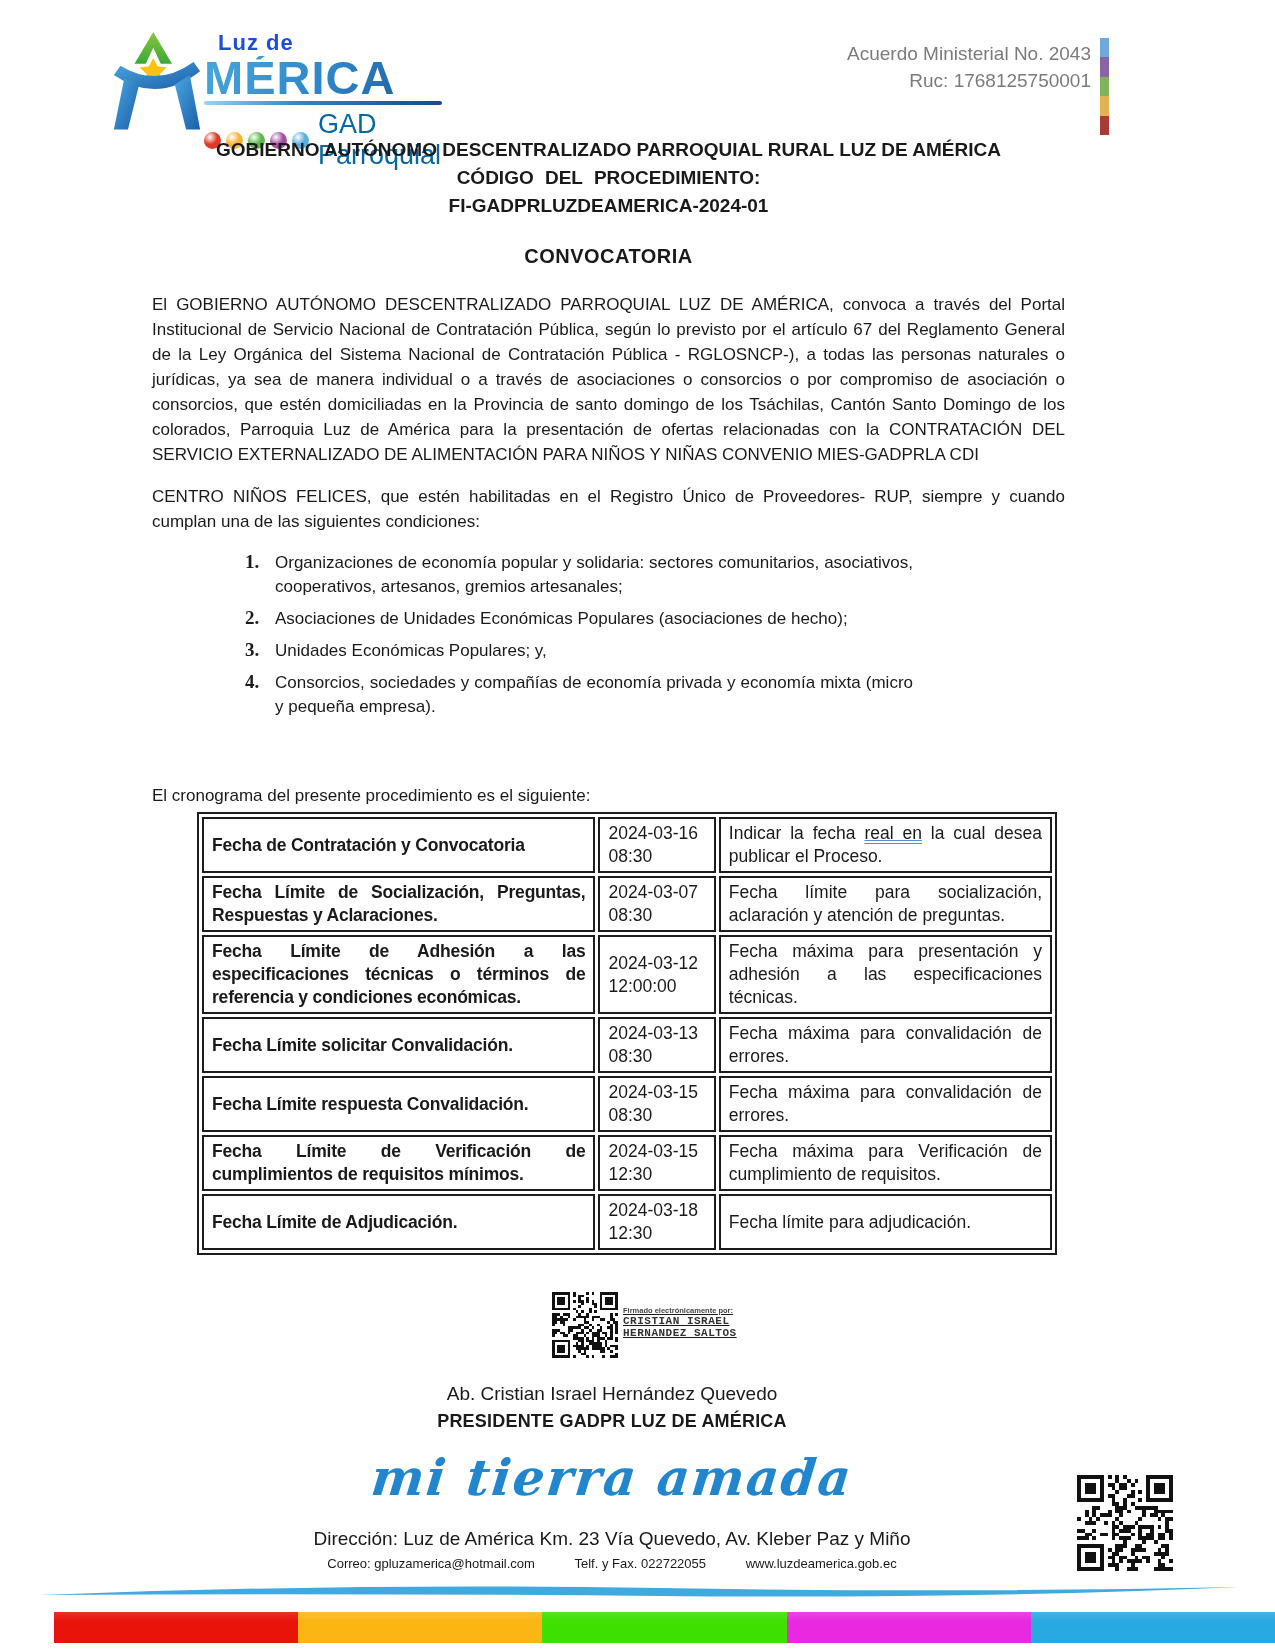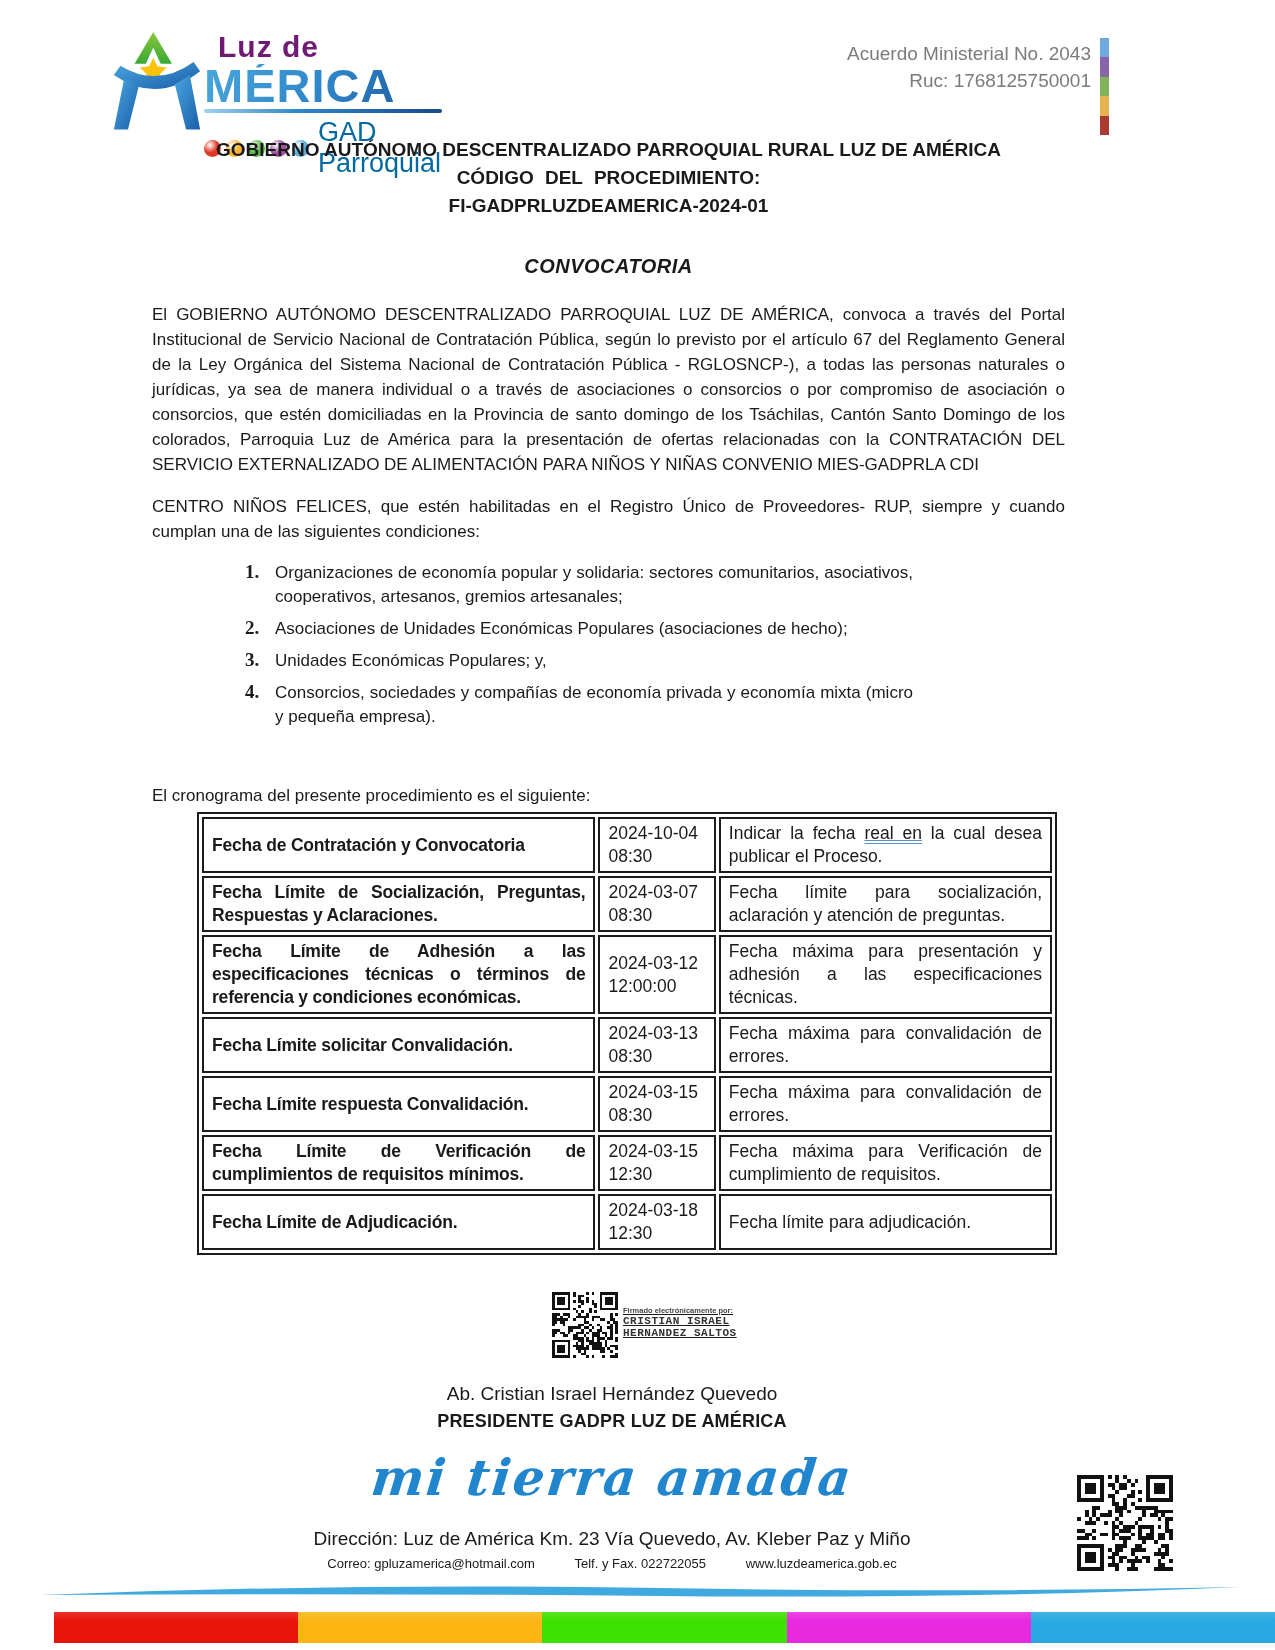--- a/index.html
+++ b/index.html
@@ -3,39 +3,39 @@
 <meta charset="utf-8">
 <style>
   html,body{margin:0;padding:0;background:#9a9a9a;}
   .page{position:relative;width:1275px;height:1650px;background:#ffffff;margin:0 auto;
         font-family:"Liberation Sans", sans-serif;color:#1a1a1a;overflow:hidden;}
 
   
   .logo{position:absolute;left:112px;top:30px;width:360px;height:110px;}
   .logo-mark{position:absolute;left:0;top:0;}
   .logo-text{position:absolute;left:92px;top:0;}
-  .logo-luz{font-weight:bold;font-size:30px;color:#701a75;letter-spacing:1px;margin-left:14px;}
+  .logo-luz{font-weight:bold;font-size:22px;color:#1d4ed8;letter-spacing:1px;margin-left:14px;}
   .logo-merica{font-weight:800;font-size:47px;line-height:44px;letter-spacing:1px;color:#1d5fa6;
       background:linear-gradient(120deg,#4aa7dd 0%,#2e86c9 45%,#174a8c 100%);
       -webkit-background-clip:text;background-clip:text;-webkit-text-fill-color:transparent;}
   .logo-underbar{height:4px;width:238px;margin-top:1px;border-radius:2px;
       background:linear-gradient(90deg,#9fd0ee,#2e86c9 40%,#174a8c);}
   .logo-subrow{display:flex;align-items:center;gap:5px;margin-top:4px;}
   .dot{width:17px;height:17px;border-radius:50%;}
   .logo-gad{font-size:27px;color:#0369a1;margin-left:4px;}
   .header-right{position:absolute;top:40px;right:184px;text-align:right;color:#7b7b7b;
       font-size:19px;line-height:27px;}
   .stripe{position:absolute;left:1100px;top:38px;width:9px;height:97px;display:flex;flex-direction:column;}
   .stripe span{flex:1;}
 
   
   .flow{position:absolute;left:152px;top:136px;width:913px;}
   .t-line{text-align:center;font-weight:bold;font-size:19px;line-height:28px;}
   .t2{word-spacing:6px;}
-  .convocatoria{text-align:center;font-weight:bold;font-size:20px;letter-spacing:.5px;margin-top:35px;font-style:italic;}
+  .convocatoria{text-align:center;font-weight:bold;font-size:20px;letter-spacing:.5px;margin-top:25px;}
   .para{font-size:17px;line-height:25px;text-align:justify;margin-top:24px;}
   .para.p1{margin-top:24px;}
   .para.pb{margin-top:16px;}
   .num-list{margin:16px 0 0 93px;width:668px;}
   .num-item{display:flex;margin-bottom:8px;}
   .num-marker{font-family:"Liberation Serif", serif;font-weight:bold;font-size:19px;width:30px;flex:0 0 30px;}
   .num-text{font-size:17px;line-height:24px;text-align:justify;flex:1;}
   .para.p2{margin-top:22px;}
 
   .cronograma-line{position:absolute;left:152px;top:786px;width:913px;font-size:17px;}
@@ -152,21 +152,21 @@
   </div>
 
   <div class="cronograma-line">El cronograma del presente procedimiento es el siguiente:</div>
 
   <div class="chron-wrap">
     <table class="chron">
       <tbody>
           <tr>
             <td class="c-act">Fecha de Contratación y Convocatoria</td>
             <td class="c-dt">
-              <div>2024-10-04</div>
+              <div>2024-03-16</div>
               <div>08:30</div>
             </td>
             <td class="c-desc"><span>Indicar la fecha </span><u>real en</u><span> la cual desea publicar el Proceso.</span></td>
           </tr>
           <tr>
             <td class="c-act">Fecha Límite de Socialización, Preguntas, Respuestas y Aclaraciones.</td>
             <td class="c-dt">
               <div>2024-03-07</div>
               <div>08:30</div>
             </td>

